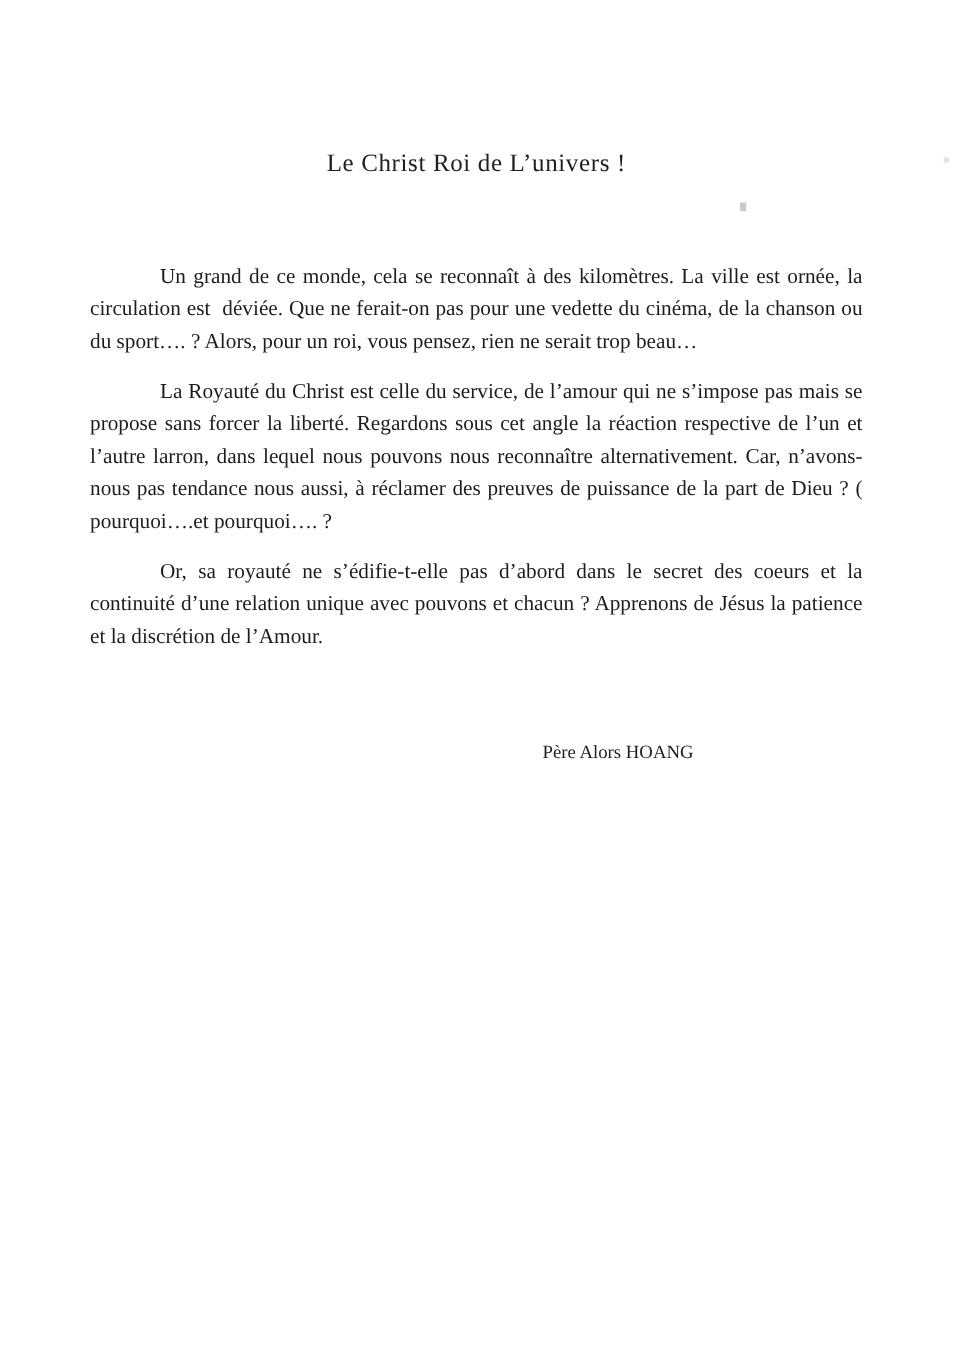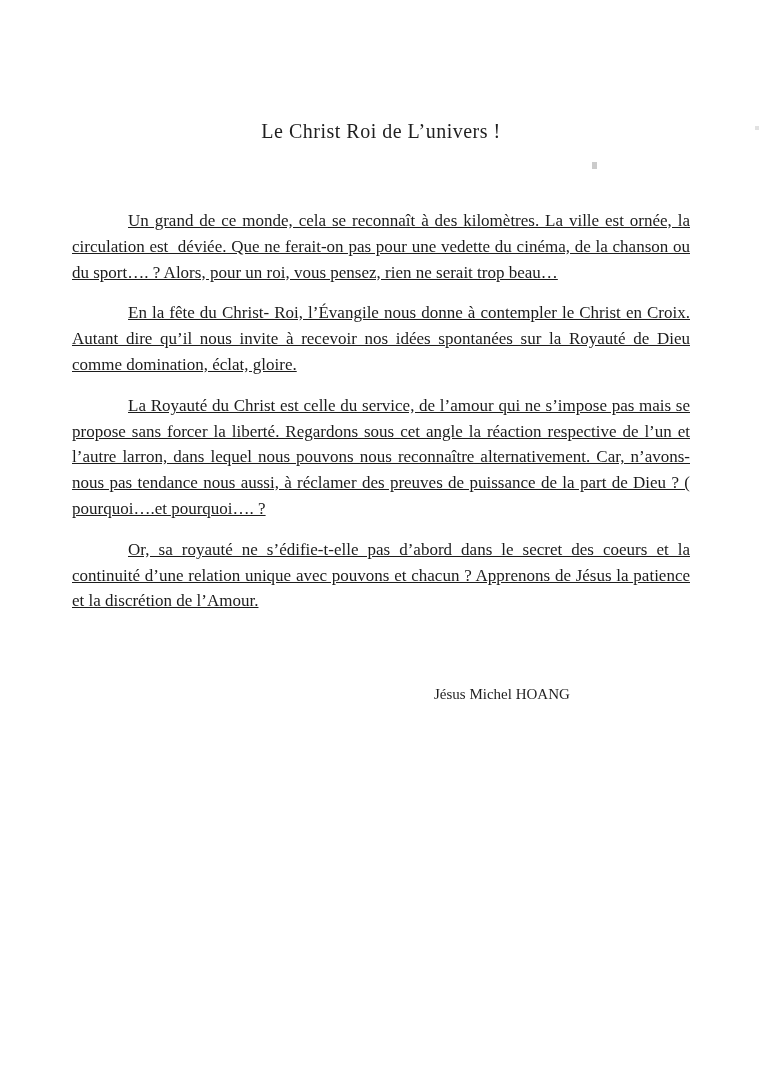--- a/index.html
+++ b/index.html
@@ -34,21 +34,20 @@
     letter-spacing: 0.5px;
     color: #1f1f1f;
   }
   .body-text p {
     margin: 0 0 15px 0;
     text-align: justify;
     text-indent: 56px;
     font-size: 17px;
     line-height: 25.8px;
     color: #1c1c1c;
-    text-decoration: underline;
   }
   .body-text p:first-child {
     margin-top: 65px;
   }
   .signature {
     margin-top: 71px;
     padding-left: 362px;
     font-size: 15px;
     line-height: 19px;
     color: #1f1f1f;
@@ -75,23 +74,22 @@
 </style>
 </head>
 <body>
 
 <div class="page">
 
   <h1 class="doc-title">Le Christ Roi de L’univers !</h1>
 
   <div class="body-text">
     <p>Un grand de ce monde, cela se reconnaît à des kilomètres. La ville est ornée, la circulation est &nbsp;déviée. Que ne ferait-on pas pour une vedette du cinéma, de la chanson ou du sport…. ? Alors, pour un roi, vous pensez, rien ne serait trop beau…</p>
-    <p>En la fête du Christ- Roi, l’Évangile nous donne à contempler le Christ en Croix. Autant dire qu’il nous invite à recevoir nos idées spontanées sur la Royauté de Dieu comme domination, éclat, gloire.</p>
     <p>La Royauté du Christ est celle du service, de l’amour qui ne s’impose pas mais se propose sans forcer la liberté. Regardons sous cet angle la réaction respective de l’un et l’autre larron, dans lequel nous pouvons nous reconnaître alternativement. Car, n’avons-nous pas tendance nous aussi, à réclamer des preuves de puissance de la part de Dieu ? ( pourquoi….et pourquoi…. ?</p>
     <p>Or, sa royauté ne s’édifie-t-elle pas d’abord dans le secret des coeurs et la continuité d’une relation unique avec pouvons et chacun ? Apprenons de Jésus la patience et la discrétion de l’Amour.</p>
   </div>
 
-  <div class="signature">Jésus Michel HOANG</div>
+  <div class="signature">Père Alors HOANG</div>
 
   <div class="speck-1"></div>
   <div class="speck-2"></div>
 
 </div>
 
 </body></html>

